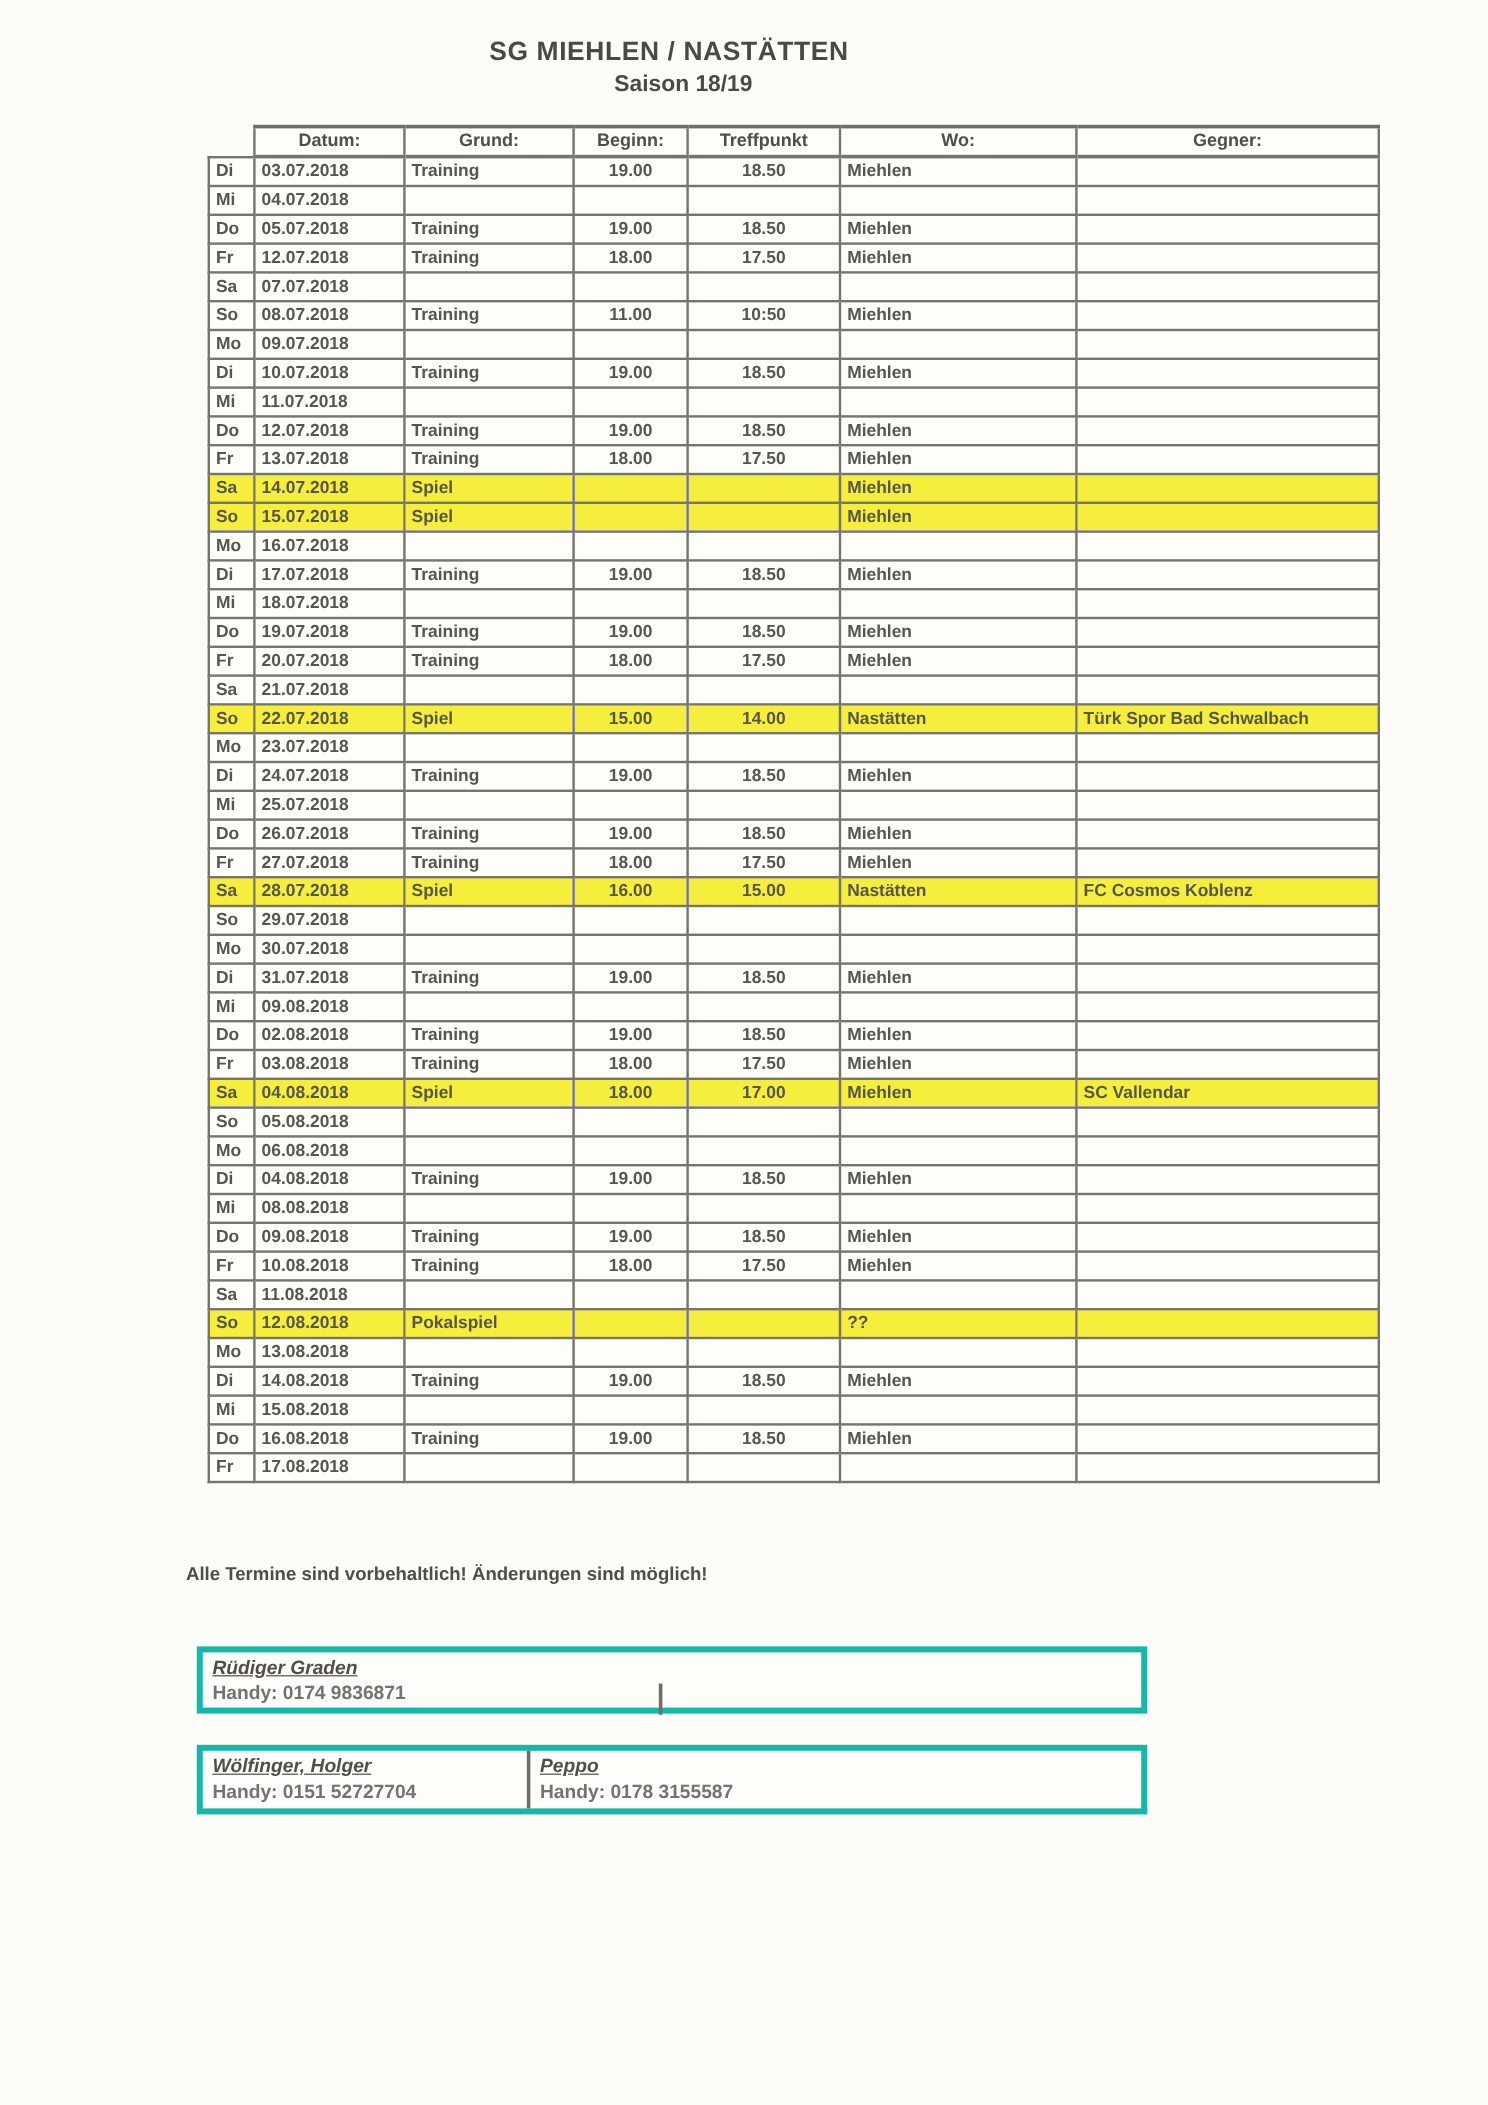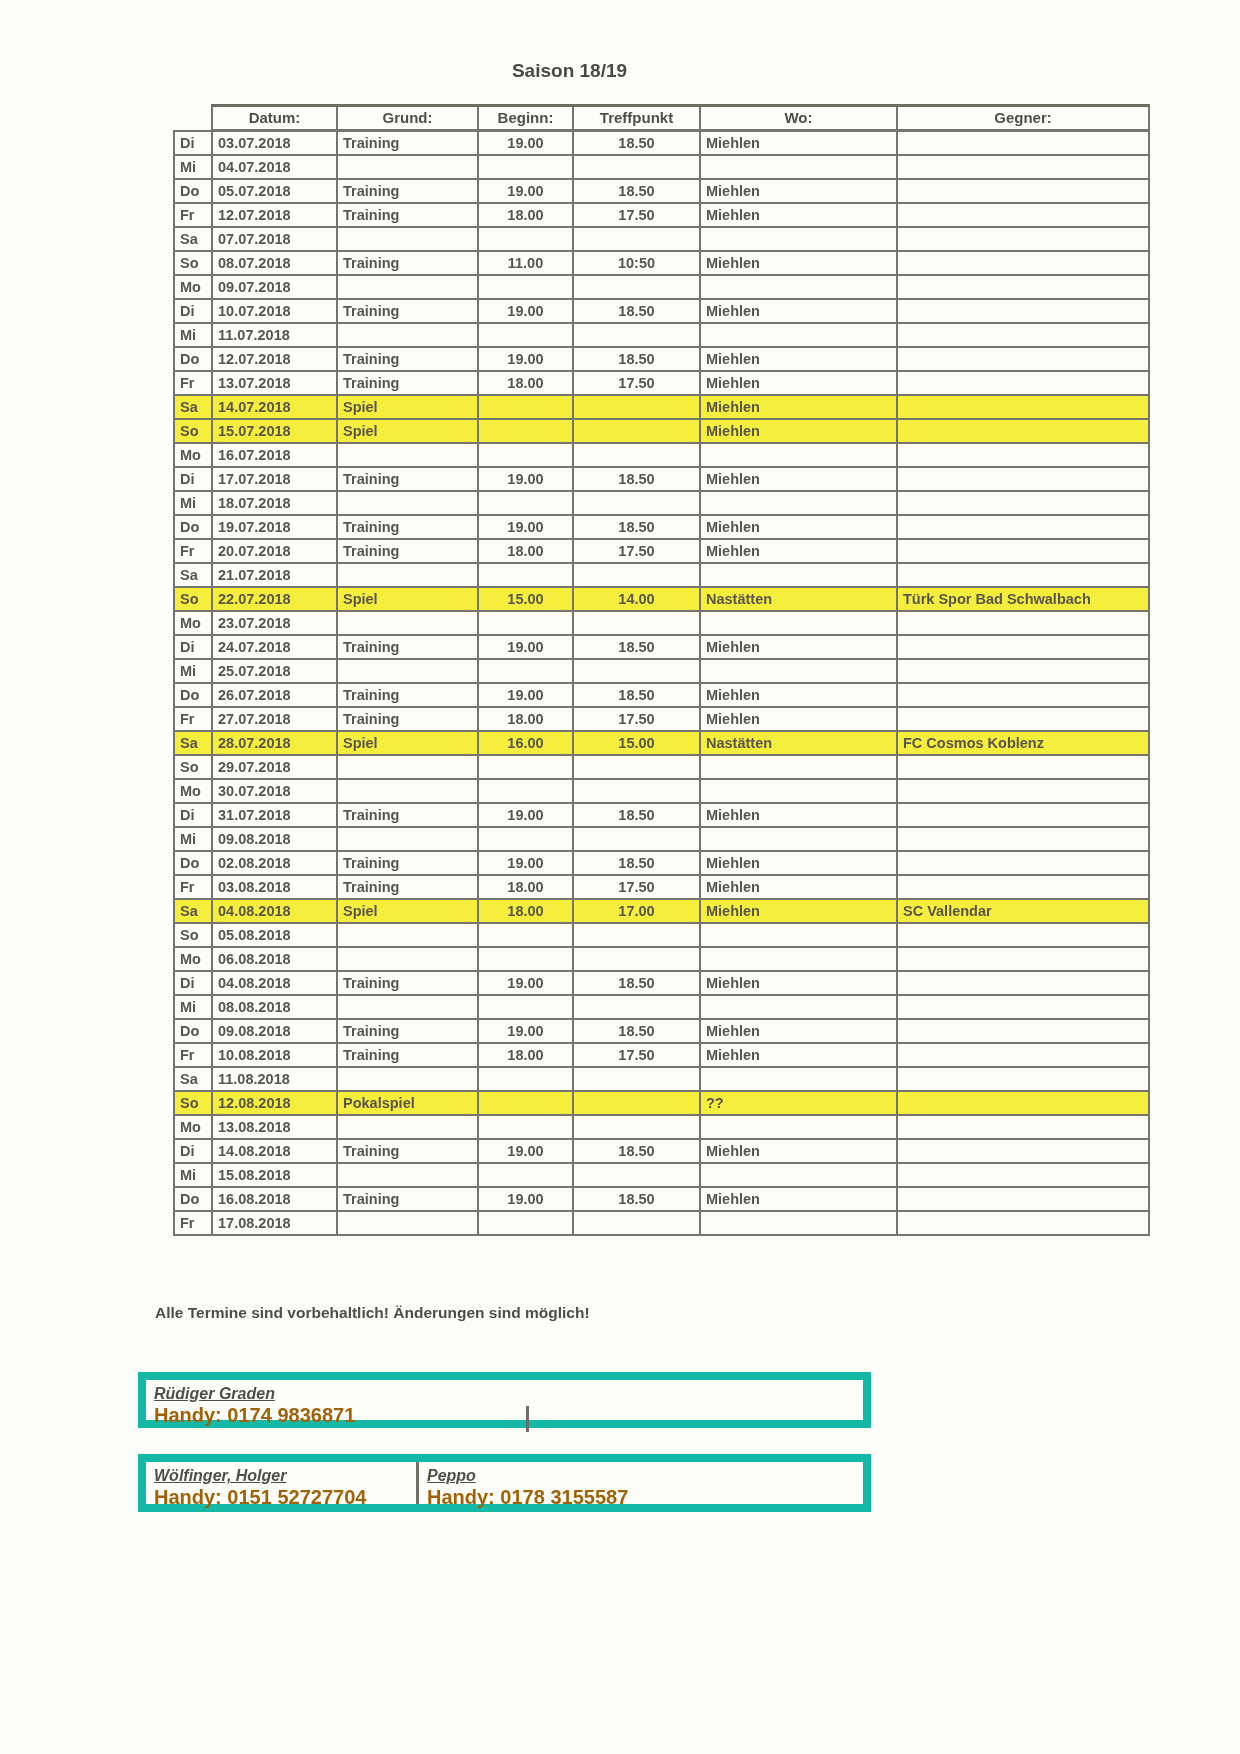--- a/index.html
+++ b/index.html
@@ -44,47 +44,48 @@
   .col-treff{width:127px;}
   .col-wo{width:197px;}
   .col-gegner{width:252px;}
   td.c-day{text-align:left;padding:0 4px;color:#504f46;}
   td.c-datum{text-align:left;}
   td.c-beginn, td.c-treffpunkt{text-align:center;}
   tr.hl td{background:#f6ee3c;}
   .notes{position:absolute;left:155px;top:1300px;font-weight:700;color:#4f4e44;}
   .notes div{font-size:15.5px;line-height:25px;}
   .contact-box{
-    position:absolute;left:138px;width:733px;
-    border:8px solid #14b8a6;background:#fdfdfa;box-sizing:border-box;
+    position:absolute;left:164px;width:792px;
+    border:5px solid #14b8a6;background:#fdfdfa;box-sizing:border-box;
   }
   .box1{top:1372px;height:56px;}
   .box2{top:1454px;height:58px;display:flex;}
   .cname{
     font-size:16px;font-weight:700;font-style:italic;
     text-decoration:underline;color:#504f46;
     padding:4px 0 0 8px;line-height:20px;
   }
   .cphone{
-    font-size:20px;font-weight:700;color:#a16207;
+    font-size:16px;font-weight:700;color:#737373;
     padding:0 0 0 8px;line-height:22px;
   }
   .divider-partial{
     position:absolute;left:380px;top:26px;width:3px;height:26px;
     background:#6f6f64;
   }
   .ccell{box-sizing:border-box;}
   .ccell.left{width:270px;}
   .ccell.right{border-left:3px solid #6f6f64;flex:1;}
 </style>
 </head>
 <body>
 
 <div class="page">
 
+  <div class="title">SG MIEHLEN / NASTÄTTEN</div>
   <div class="subtitle">Saison 18/19</div>
 
   <table class="schedule">
     <colgroup>
       <col class="col-day">
         <col class="col-datum">
         <col class="col-grund">
       <col class="col-beginn">
         <col class="col-treff">
         <col class="col-wo">

